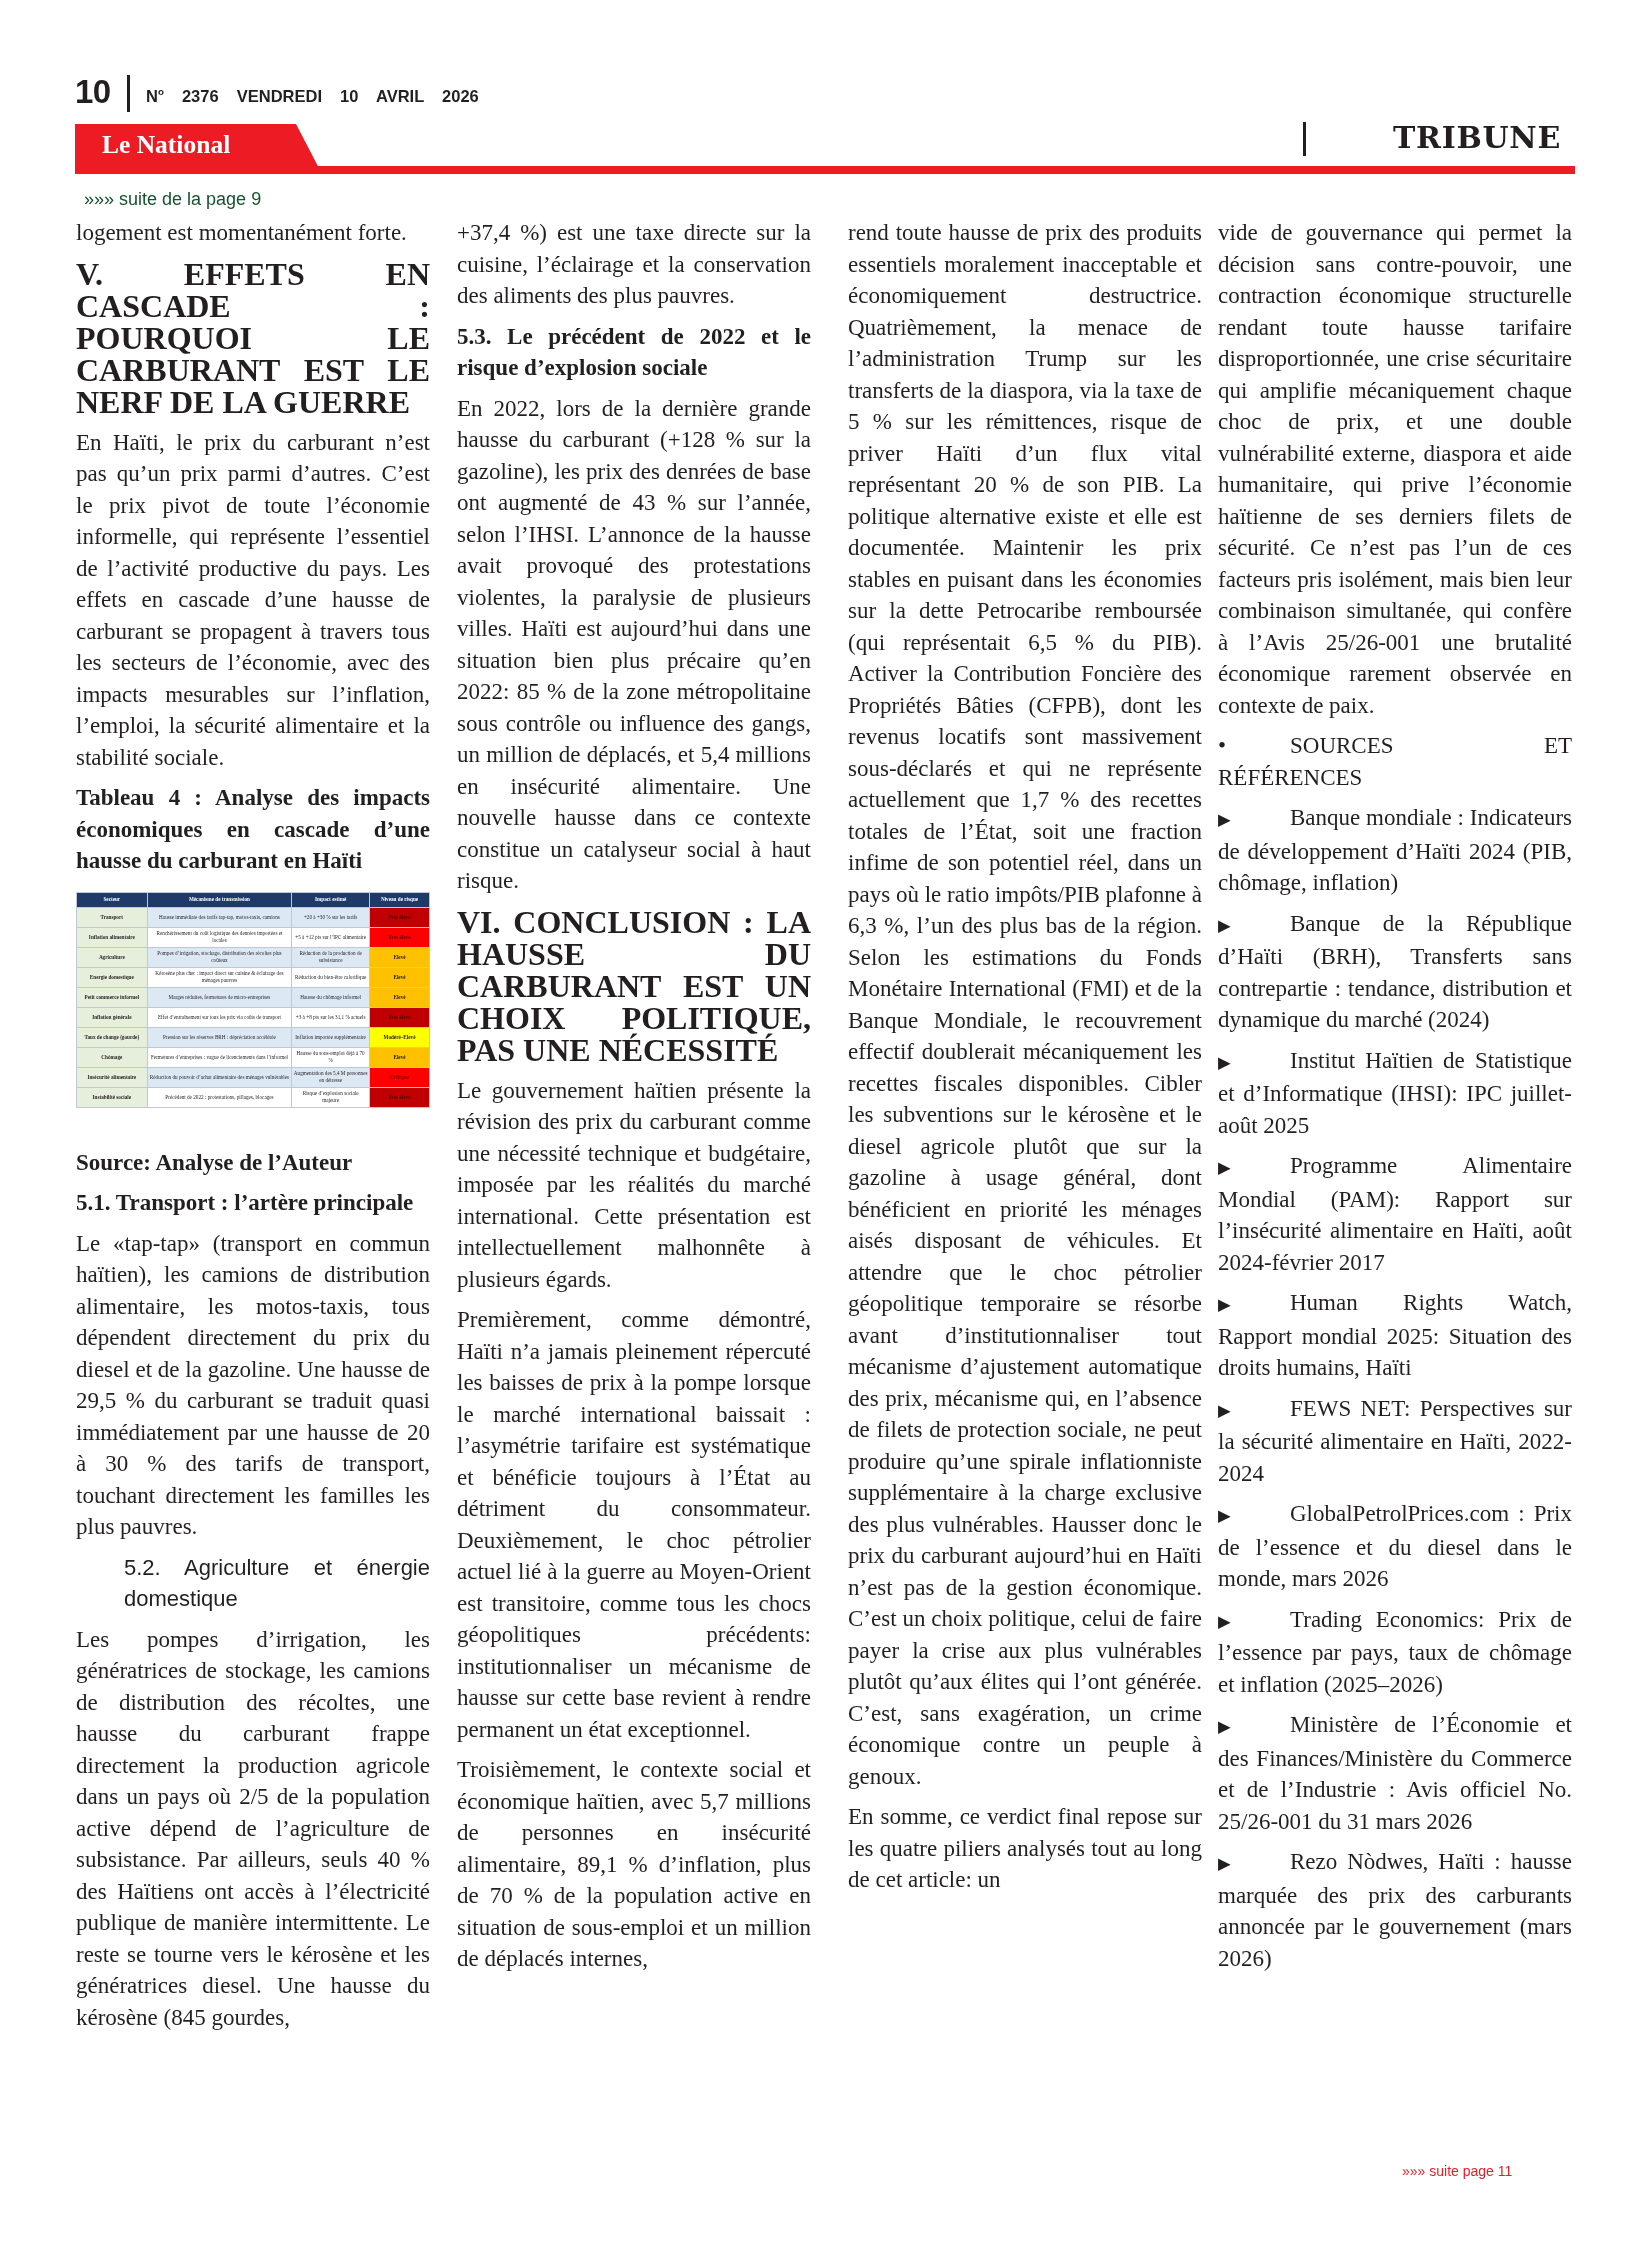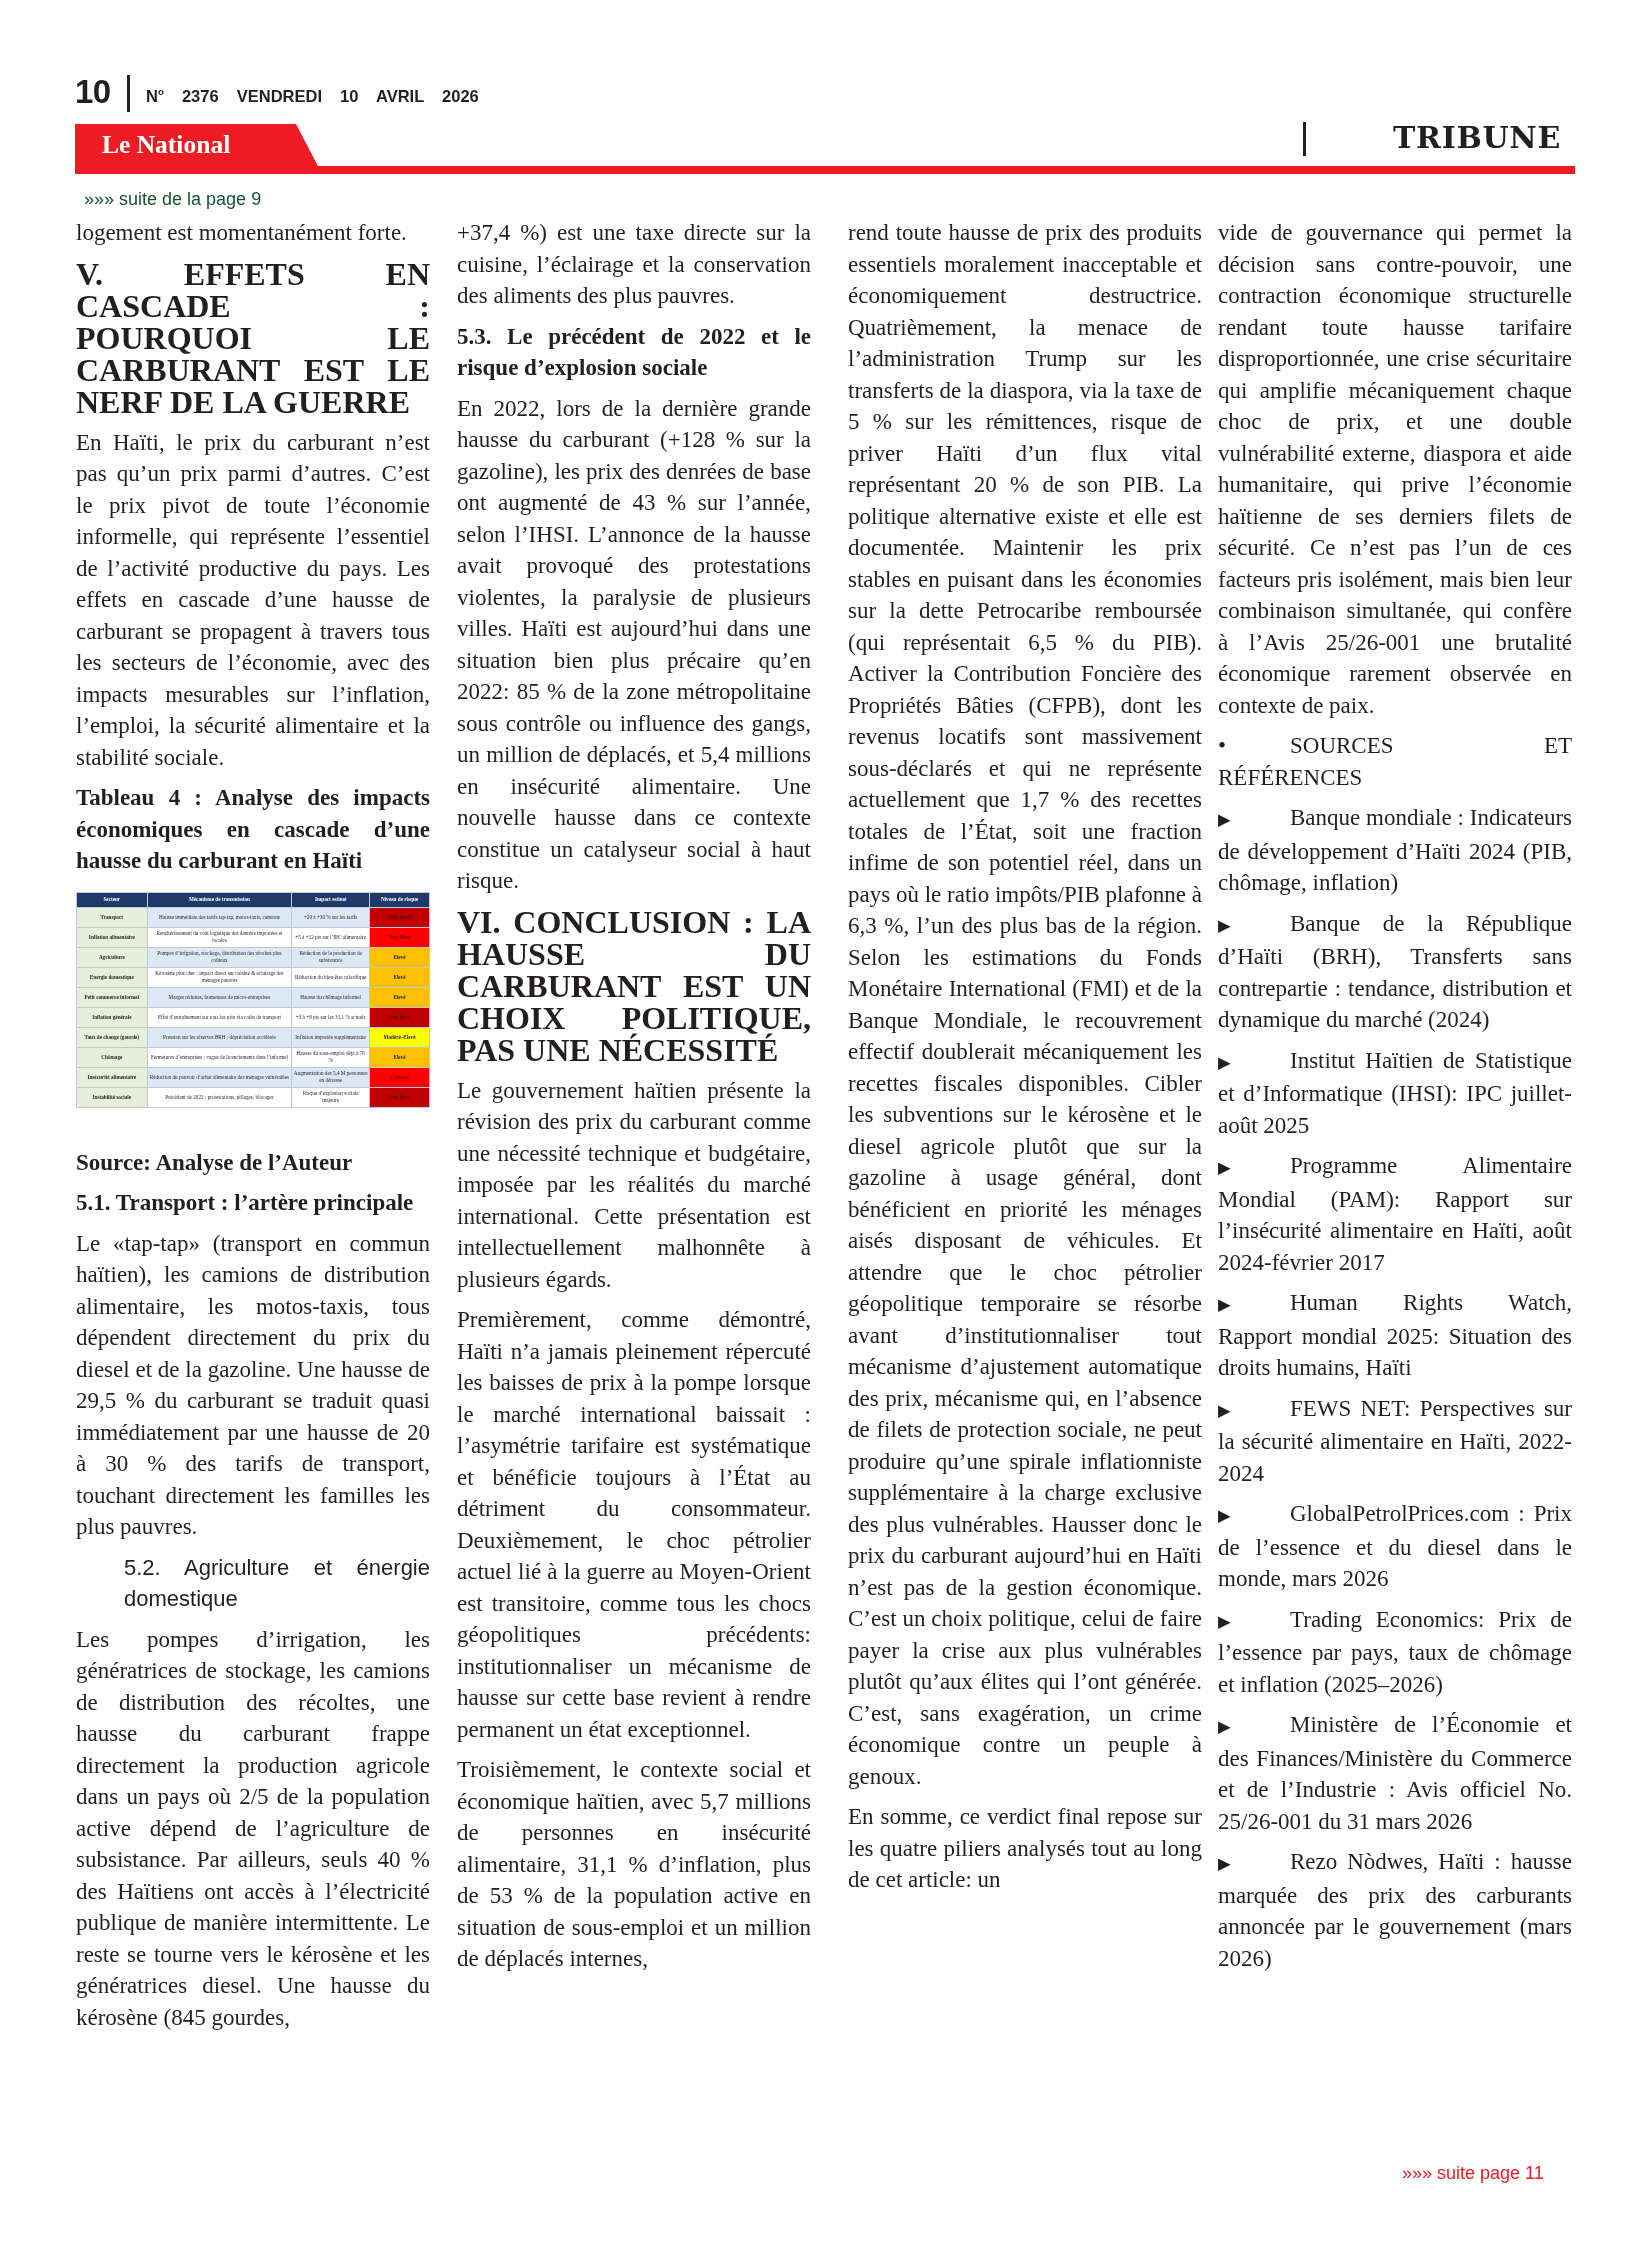--- a/index.html
+++ b/index.html
@@ -7,21 +7,21 @@
   .hdr-num { position: absolute; left: 75px; top: 73px; font-family: "Liberation Sans", sans-serif; font-weight: bold; font-size: 33px; letter-spacing: -0.7px; }
   .hdr-bar { position: absolute; left: 127px; top: 75px; width: 3px; height: 37px; background: #231f20; }
   .hdr-meta { position: absolute; left: 146px; top: 86px; font-family: "Liberation Sans", sans-serif; font-weight: bold; font-size: 16.5px; word-spacing: 13.5px; }
   .hdr-meta sup { font-size: 9.7px; }
   .band { position: absolute; left: 75px; top: 166px; width: 1500px; height: 8.2px; background: #ed1c24; }
   .tab { position: absolute; left: 75px; top: 124px; width: 247px; height: 50px; background: #ed1c24; clip-path: polygon(0 0, 221px 0, 247px 100%, 0 100%); }
   .tab-label { position: absolute; left: 102px; top: 130px; color: #fff; font-family: "Liberation Serif", serif; font-weight: bold; font-size: 25.5px; }
   .sec-bar { position: absolute; left: 1303px; top: 122px; width: 3px; height: 34px; background: #231f20; }
   .sec-label { position: absolute; left: 1393px; top: 120px; font-family: "DejaVu Serif", serif; font-weight: bold; font-size: 30px; letter-spacing: 0.7px; }
   .suite-top { position: absolute; left: 84px; top: 189px; color: #14532d; font-family: "Liberation Sans", sans-serif; font-size: 18px; }
-  .suite-bottom { position: absolute; left: 1402px; top: 2163px; color: #ed1c24; font-family: "Liberation Sans", sans-serif; font-size: 18px; }
+  .suite-bottom { position: absolute; left: 1402px; top: 2163px; color: #ed1c24; font-family: "Liberation Sans", sans-serif; font-size: 14px; }
   .col { position: absolute; top: 217px; width: 354px; font-family: "Liberation Serif", serif; font-size: 23px; line-height: 31.5px; text-align: justify; }
   .c1 { left: 76px; } .c2 { left: 457px; } .c3 { left: 837px; margin-left: 11px; } .c4 { left: 1218px; }
   .col p { margin: 0 0 9px 0; }
   .col h2 { font-size: 32px; line-height: 32px; font-weight: bold; margin: 0 0 9px 0; }
   .col h3 { font-size: 23px; line-height: 31.5px; font-weight: bold; margin: 0 0 9px 0; }
   .col h3.sans { font-family: "Liberation Sans", sans-serif; font-weight: normal; font-size: 22px; margin-left: 48px; }
   .ref { margin: 0 0 9px 0; }
   .ref .tri { font-size: 16.5px; display: inline-block; width: 72px; }
   .tbl-wrap { margin: 15px 0 39px 0; }
   table.impact { border-collapse: collapse; width: 354px; font-family: "Liberation Serif", serif; font-size: 5.2px; line-height: 6.7px; text-align: center; }
@@ -137,21 +137,21 @@
   <p>Les pompes d’irrigation, les génératrices de stockage, les camions de distribution des récoltes, une hausse du carburant frappe directement la production agricole dans un pays où 2/5 de la population active dépend de l’agriculture de subsistance. Par ailleurs, seuls 40 % des Haïtiens ont accès à l’électricité publique de manière intermittente. Le reste se tourne vers le kérosène et les génératrices diesel. Une hausse du kérosène (845 gourdes,</p>
 </div>
 
 <div class="col c2">
   <p>+37,4 %) est une taxe directe sur la cuisine, l’éclairage et la conservation des aliments des plus pauvres.</p>
   <h3>5.3. Le précédent de 2022 et le risque d’explosion sociale</h3>
   <p>En 2022, lors de la dernière grande hausse du carburant (+128 % sur la gazoline), les prix des denrées de base ont augmenté de 43 % sur l’année, selon l’IHSI. L’annonce de la hausse avait provoqué des protestations violentes, la paralysie de plusieurs villes. Haïti est aujourd’hui dans une situation bien plus précaire qu’en 2022: 85 % de la zone métropolitaine sous contrôle ou influence des gangs, un million de déplacés, et 5,4 millions en insécurité alimentaire. Une nouvelle hausse dans ce contexte constitue un catalyseur social à haut risque.</p>
   <h2>VI. CONCLUSION : LA HAUSSE DU CARBURANT EST UN CHOIX POLITIQUE, PAS UNE NÉCESSITÉ</h2>
   <p>Le gouvernement haïtien présente la révision des prix du carburant comme une nécessité technique et budgétaire, imposée par les réalités du marché international. Cette présentation est intellectuellement malhonnête à plusieurs égards.</p>
   <p>Premièrement, comme démontré, Haïti n’a jamais pleinement répercuté les baisses de prix à la pompe lorsque le marché international baissait : l’asymétrie tarifaire est systématique et bénéficie toujours à l’État au détriment du consommateur. Deuxièmement, le choc pétrolier actuel lié à la guerre au Moyen-Orient est transitoire, comme tous les chocs géopolitiques précédents: institutionnaliser un mécanisme de hausse sur cette base revient à rendre permanent un état exceptionnel.</p>
-  <p>Troisièmement, le contexte social et économique haïtien, avec 5,7 millions de personnes en insécurité alimentaire, 31,1 % d’inflation, plus de 53 % de la population active en situation de sous-emploi et un million de déplacés internes,</p>
+  <p>Troisièmement, le contexte social et économique haïtien, avec 5,7 millions de personnes en insécurité alimentaire, 89,1 % d’inflation, plus de 70 % de la population active en situation de sous-emploi et un million de déplacés internes,</p>
 </div>
 
 <div class="col c3">
   <p>rend toute hausse de prix des produits essentiels moralement inacceptable et économiquement destructrice. Quatrièmement, la menace de l’administration Trump sur les transferts de la diaspora, via la taxe de 5 % sur les rémittences, risque de priver Haïti d’un flux vital représentant 20 % de son PIB. La politique alternative existe et elle est documentée. Maintenir les prix stables en puisant dans les économies sur la dette Petrocaribe remboursée (qui représentait 6,5 % du PIB). Activer la Contribution Foncière des Propriétés Bâties (CFPB), dont les revenus locatifs sont massivement sous-déclarés et qui ne représente actuellement que 1,7 % des recettes totales de l’État, soit une fraction infime de son potentiel réel, dans un pays où le ratio impôts/PIB plafonne à 6,3 %, l’un des plus bas de la région. Selon les estimations du Fonds Monétaire International (FMI) et de la Banque Mondiale, le recouvrement effectif doublerait mécaniquement les recettes fiscales disponibles. Cibler les subventions sur le kérosène et le diesel agricole plutôt que sur la gazoline à usage général, dont bénéficient en priorité les ménages aisés disposant de véhicules. Et attendre que le choc pétrolier géopolitique temporaire se résorbe avant d’institutionnaliser tout mécanisme d’ajustement automatique des prix, mécanisme qui, en l’absence de filets de protection sociale, ne peut produire qu’une spirale inflationniste supplémentaire à la charge exclusive des plus vulnérables. Hausser donc le prix du carburant aujourd’hui en Haïti n’est pas de la gestion économique. C’est un choix politique, celui de faire payer la crise aux plus vulnérables plutôt qu’aux élites qui l’ont générée. C’est, sans exagération, un crime économique contre un peuple à genoux.</p>
   <p>En somme, ce verdict final repose sur les quatre piliers analysés tout au long de cet article: un</p>
 </div>
 
 <div class="col c4">
   <p>vide de gouvernance qui permet la décision sans contre-pouvoir, une contraction économique structurelle rendant toute hausse tarifaire disproportionnée, une crise sécuritaire qui amplifie mécaniquement chaque choc de prix, et une double vulnérabilité externe, diaspora et aide humanitaire, qui prive l’économie haïtienne de ses derniers filets de sécurité. Ce n’est pas l’un de ces facteurs pris isolément, mais bien leur combinaison simultanée, qui confère à l’Avis 25/26-001 une brutalité économique rarement observée en contexte de paix.</p>
   <p><span style="display:inline-block;width:72px">•</span><span>SOURCES ET RÉFÉRENCES</span></p>

